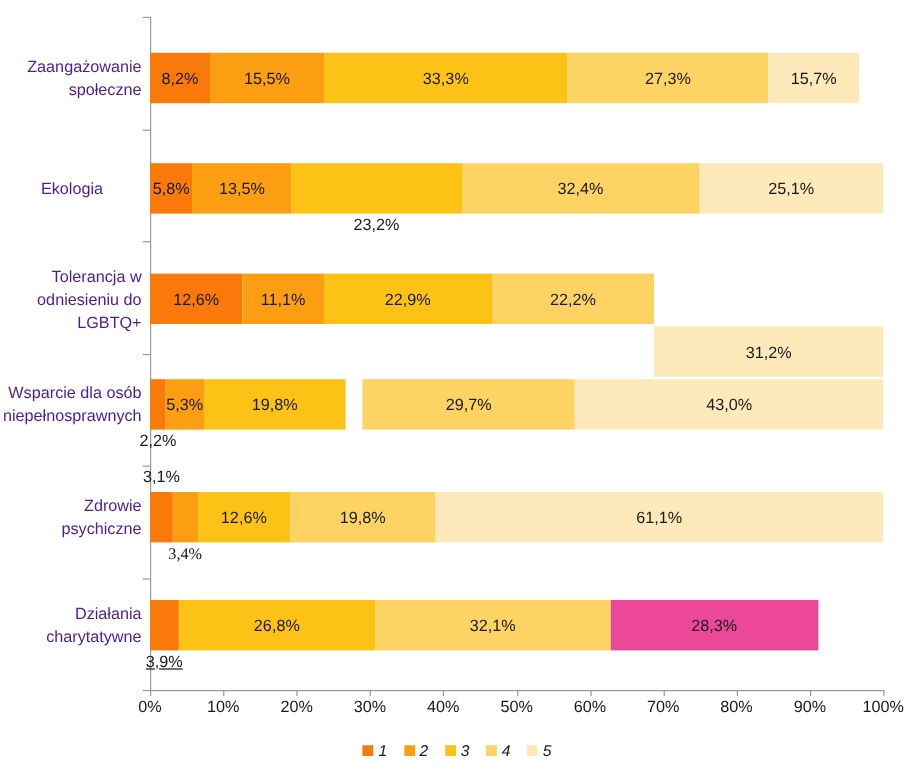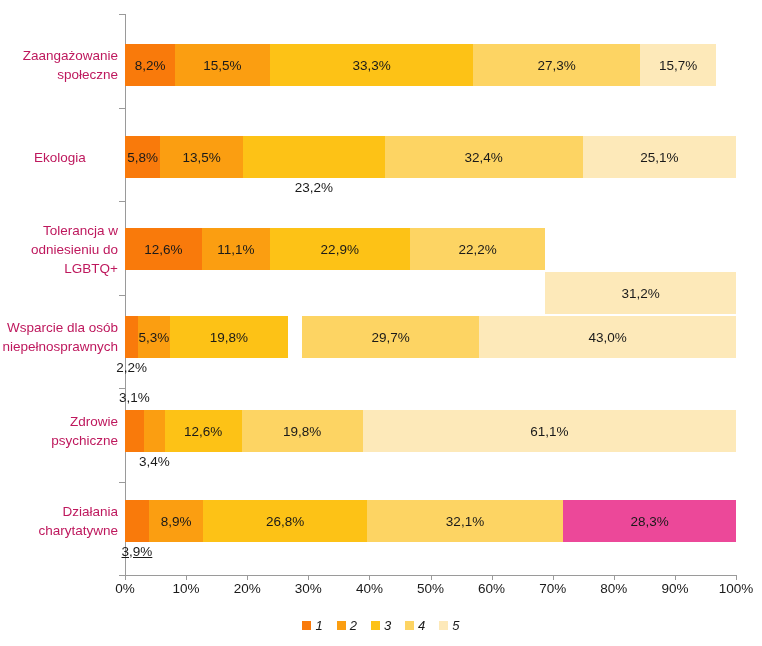--- a/index.html
+++ b/index.html
@@ -71,21 +71,21 @@
     width: 611px;
   }
 
   .category-label {
     position: absolute;
     left: 0;
     width: 118px;
     text-align: right;
     font-size: 13.5px;
     line-height: 19px;
-    color: #be185d;
+    color: #4c1d95;
   }
 
   .bar {
     position: absolute;
     left: 0;
     height: 42px;
     width: 611px;
     display: flex;
   }
 
@@ -249,29 +249,26 @@
             <span class="seg-label-inside">12,6%</span>
           </div>
           <div class="seg" style="width: 120.978px; background: rgb(253, 212, 99);">
             <span class="seg-label-inside">19,8%</span>
           </div>
           <div class="seg" style="width: 373.321px; background: rgb(253, 233, 185);">
             <span class="seg-label-inside">61,1%</span>
           </div>
         </div>
         <div class="seg-label-outside" style="left: 9.4705px; transform: translateX(-50%); top: -20px;">3,1%</div>
-        <div class="seg-label-outside" style="left: 29.328px; transform: translateX(-50%); top: 44px;">3,4%</div>
+        <div class="seg-label-outside" style="left: 29.328px; transform: translateX(-50%); top: 44px; font-family: Liberation Serif, serif;">3,4%</div>
       </div>
       <div class="cat-row" style="top: 486px; height: 42px;">
         <div class="category-label" style="left: -123px; width: 116px; top: 0px; height: 42px; display: flex; align-items: center; justify-content: center; flex-direction: column; text-align: right;">Działania charytatywne</div>
         <div class="bar">
           <div class="seg" style="width: 23.829px; background: rgb(249, 122, 11);"></div>
-          <div class="seg" style="width: 54.379px; background: rgb(251, 158, 17);">
-            <span class="seg-label-inside">8,9%</span>
-          </div>
           <div class="seg" style="width: 163.748px; background: rgb(253, 194, 22);">
             <span class="seg-label-inside">26,8%</span>
           </div>
           <div class="seg" style="width: 196.131px; background: rgb(253, 212, 99);">
             <span class="seg-label-inside">32,1%</span>
           </div>
           <div class="seg" style="width: 172.913px; background: #ec4899;">
             <span class="seg-label-inside">28,3%</span>
           </div>
         </div>

